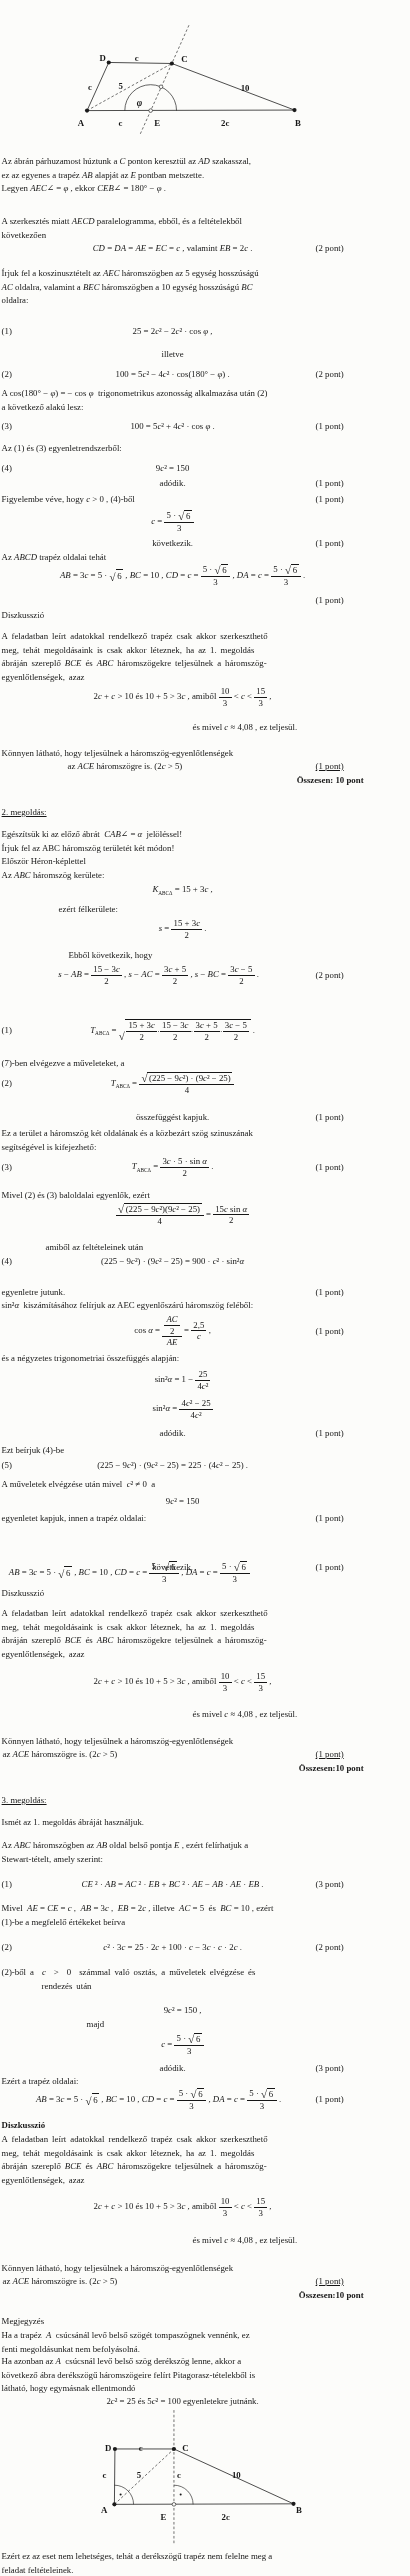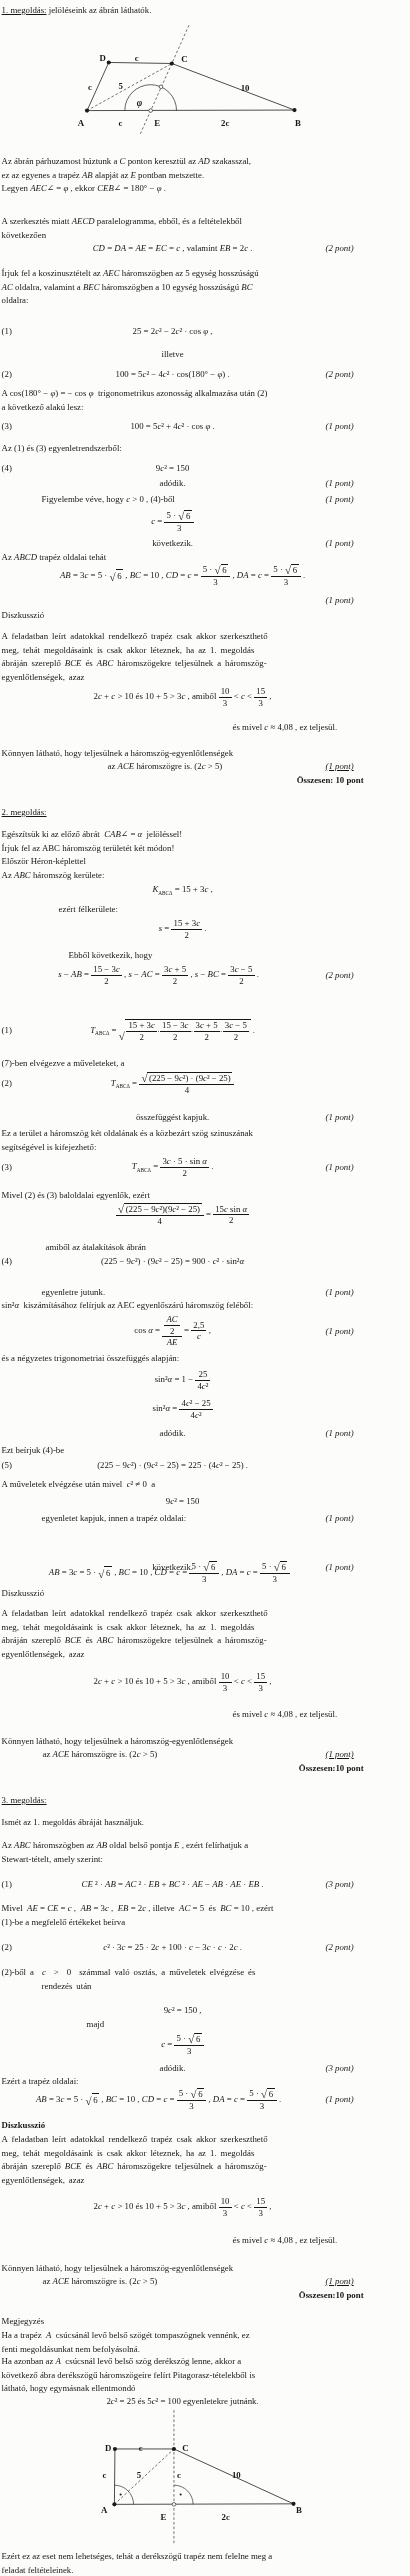--- a/index.html
+++ b/index.html
@@ -10,22 +10,22 @@
   }
   .abs{position:absolute;left:1.6px;width:362px;}
   .line{position:absolute;left:1.6px;width:362px;line-height:13px;white-space:pre-wrap;}
   .para{position:absolute;left:1.6px;width:348px;line-height:13.5px;white-space:pre-wrap;}
   .wide{word-spacing:1.8px;}
   .hu{text-decoration:underline;}
   .b{font-weight:bold;}
   .row{position:absolute;left:1.6px;width:362px;display:flex;align-items:center;line-height:12.4px;}
   .no{flex:0 0 28px;}
   .mid{flex:1 1 auto;text-align:center;}
-  .midl{flex:1 1 auto;text-align:left;margin-left:40px;}
-  .pont{flex:0 0 48px;text-align:center;font-style:italic;}
+  .midl{flex:1 1 auto;text-align:left;}
+  .pont{flex:0 0 48px;text-align:left;}
   .u{text-decoration:underline;}
   .total{position:absolute;left:1.6px;width:362px;text-align:right;font-weight:bold;}
   
   .v{font-style:italic;}
   .fr{display:inline-flex;flex-direction:column;text-align:center;vertical-align:middle;line-height:1.2;}
   .fr .nu{padding:0 2.1px;}
   .fr .de{border-top:0.7px solid currentColor;padding:0 2.1px;}
   .sq{display:inline-flex;align-items:stretch;vertical-align:middle;}
   .sq .rt{display:flex;align-items:flex-end;font-size:1.25em;line-height:0.85;padding-bottom:0.5px;}
   .sq .rad{border-top:0.7px solid currentColor;padding:0 1.6px;display:inline-flex;align-items:center;flex-wrap:nowrap;white-space:nowrap;}
@@ -35,21 +35,20 @@
   .ind85{padding-left:44px;}
   .ind110{padding-left:57px;}
   .ind130{padding-left:67px;}
   .ind165{padding-left:85px;}
 </style>
 </head>
 <body>
 
 <div class="page">
 
-  <div class="line" style="top:4.1px"><span class="hu">1. megoldás:</span><span> jelöléseink az ábrán láthatók.</span></div>
 
   <svg class="abs" style="top:18.6px;left:0;width:410px;height:119px;font-size:17px" viewBox="0 0 792 230">
     <g stroke="#1a1a1a" fill="none" stroke-width="1.5">
       <line x1="168" y1="177" x2="210" y2="84"></line>
       <line x1="210" y1="84" x2="332" y2="86"></line>
       <line x1="168" y1="177" x2="569" y2="176"></line>
       <line x1="332" y1="86" x2="569" y2="176"></line>
     </g>
     <g stroke="#1a1a1a" fill="none" stroke-width="1.2" stroke-dasharray="5 4">
       <line x1="168" y1="177" x2="332" y2="86"></line>
@@ -273,21 +272,21 @@
           <span class="nu"><span class="sq">
               <span class="rt">√</span>
               <span class="rad">(225 − 9<i class="v">c</i>²)(9<i class="v">c</i>² − 25)</span>
             </span></span>
           <span class="de">4</span>
         </span> = <span class="fr">
           <span class="nu">15<i class="v">c</i> sin <i class="v">α</i></span>
           <span class="de">2</span>
         </span></span>
   </div>
-  <div class="line ind85" style="top:1241px">amiből az átalakítások ábrán</div>
+  <div class="line ind85" style="top:1241px">amiből az feltételeinek után</div>
   <div class="row" style="top:1255px">
     <span class="no">(4)</span>
     <span class="mid">(225 − 9<i class="v">c</i>²) · (9<i class="v">c</i>² − 25) = 900 · <i class="v">c</i>² · sin²<i class="v">α</i></span>
     <span class="pont"></span>
   </div>
   <div class="row" style="top:1286px">
     <span class="midl">egyenletre jutunk.</span>
     <span class="pont">(1 pont)</span>
   </div>
   <div class="line" style="top:1299px">sin²<i class="v">α</i>  kiszámításához felírjuk az AEC egyenlőszárú háromszög feléből:</div>

